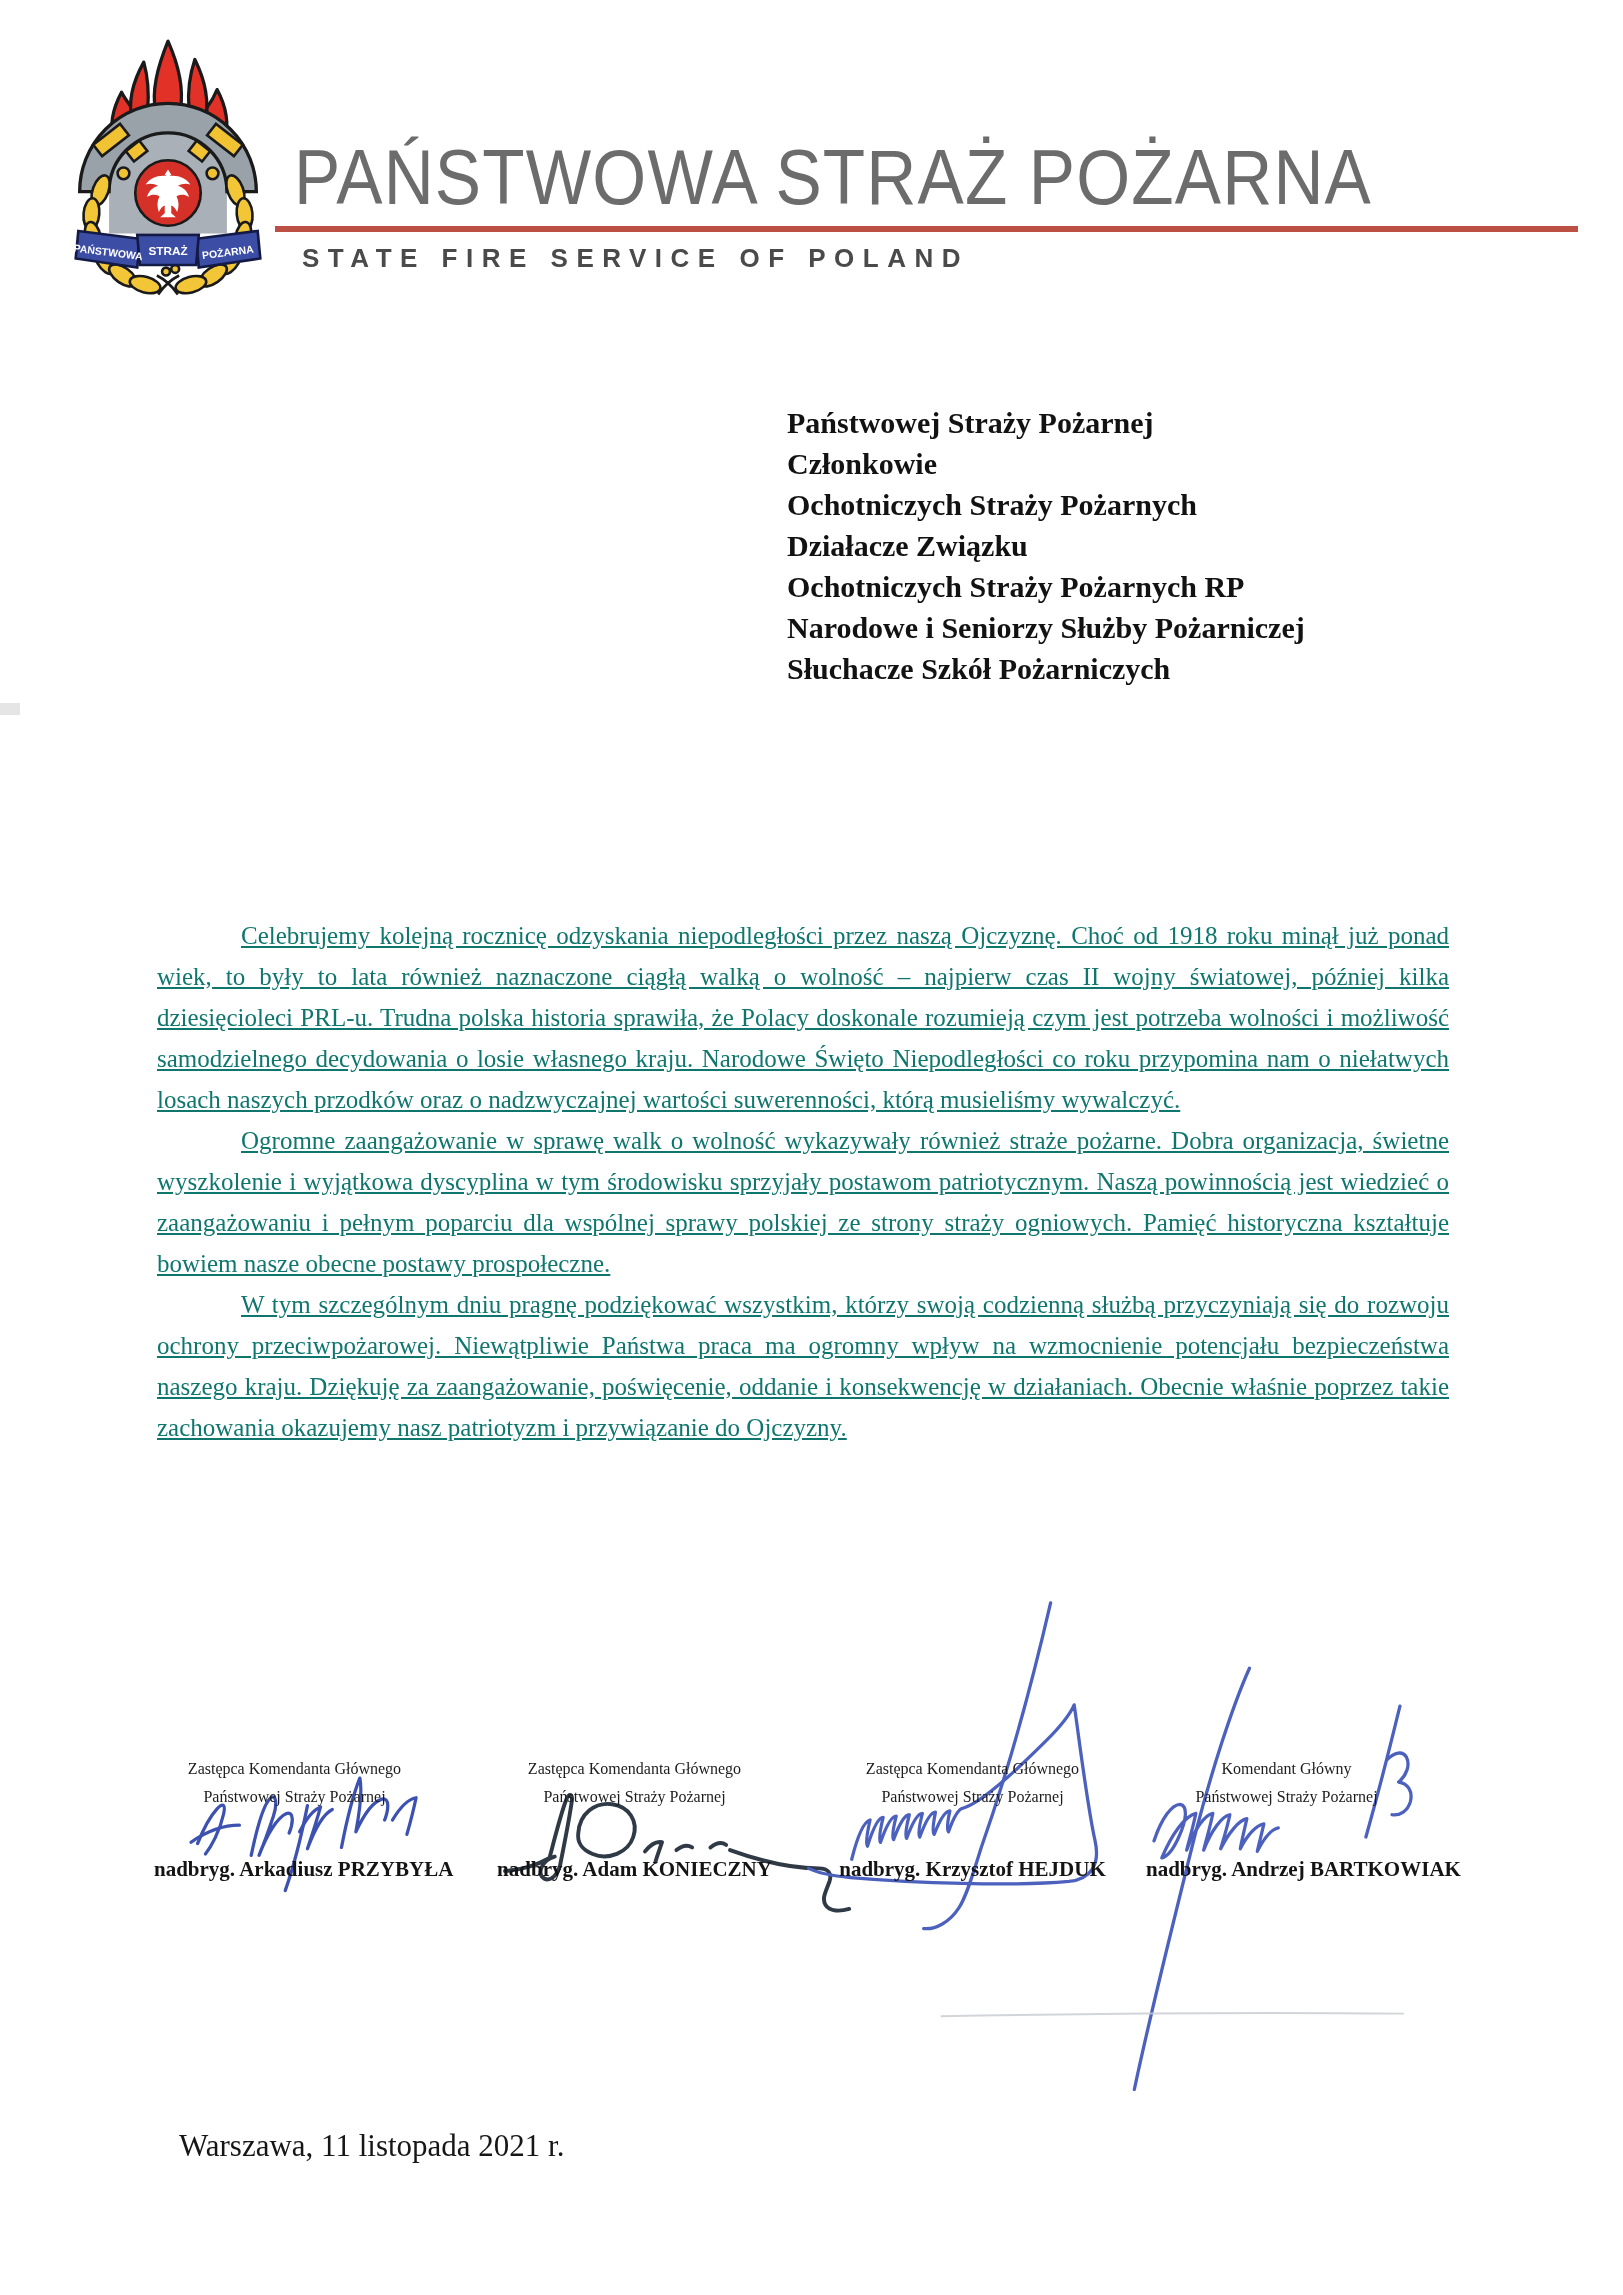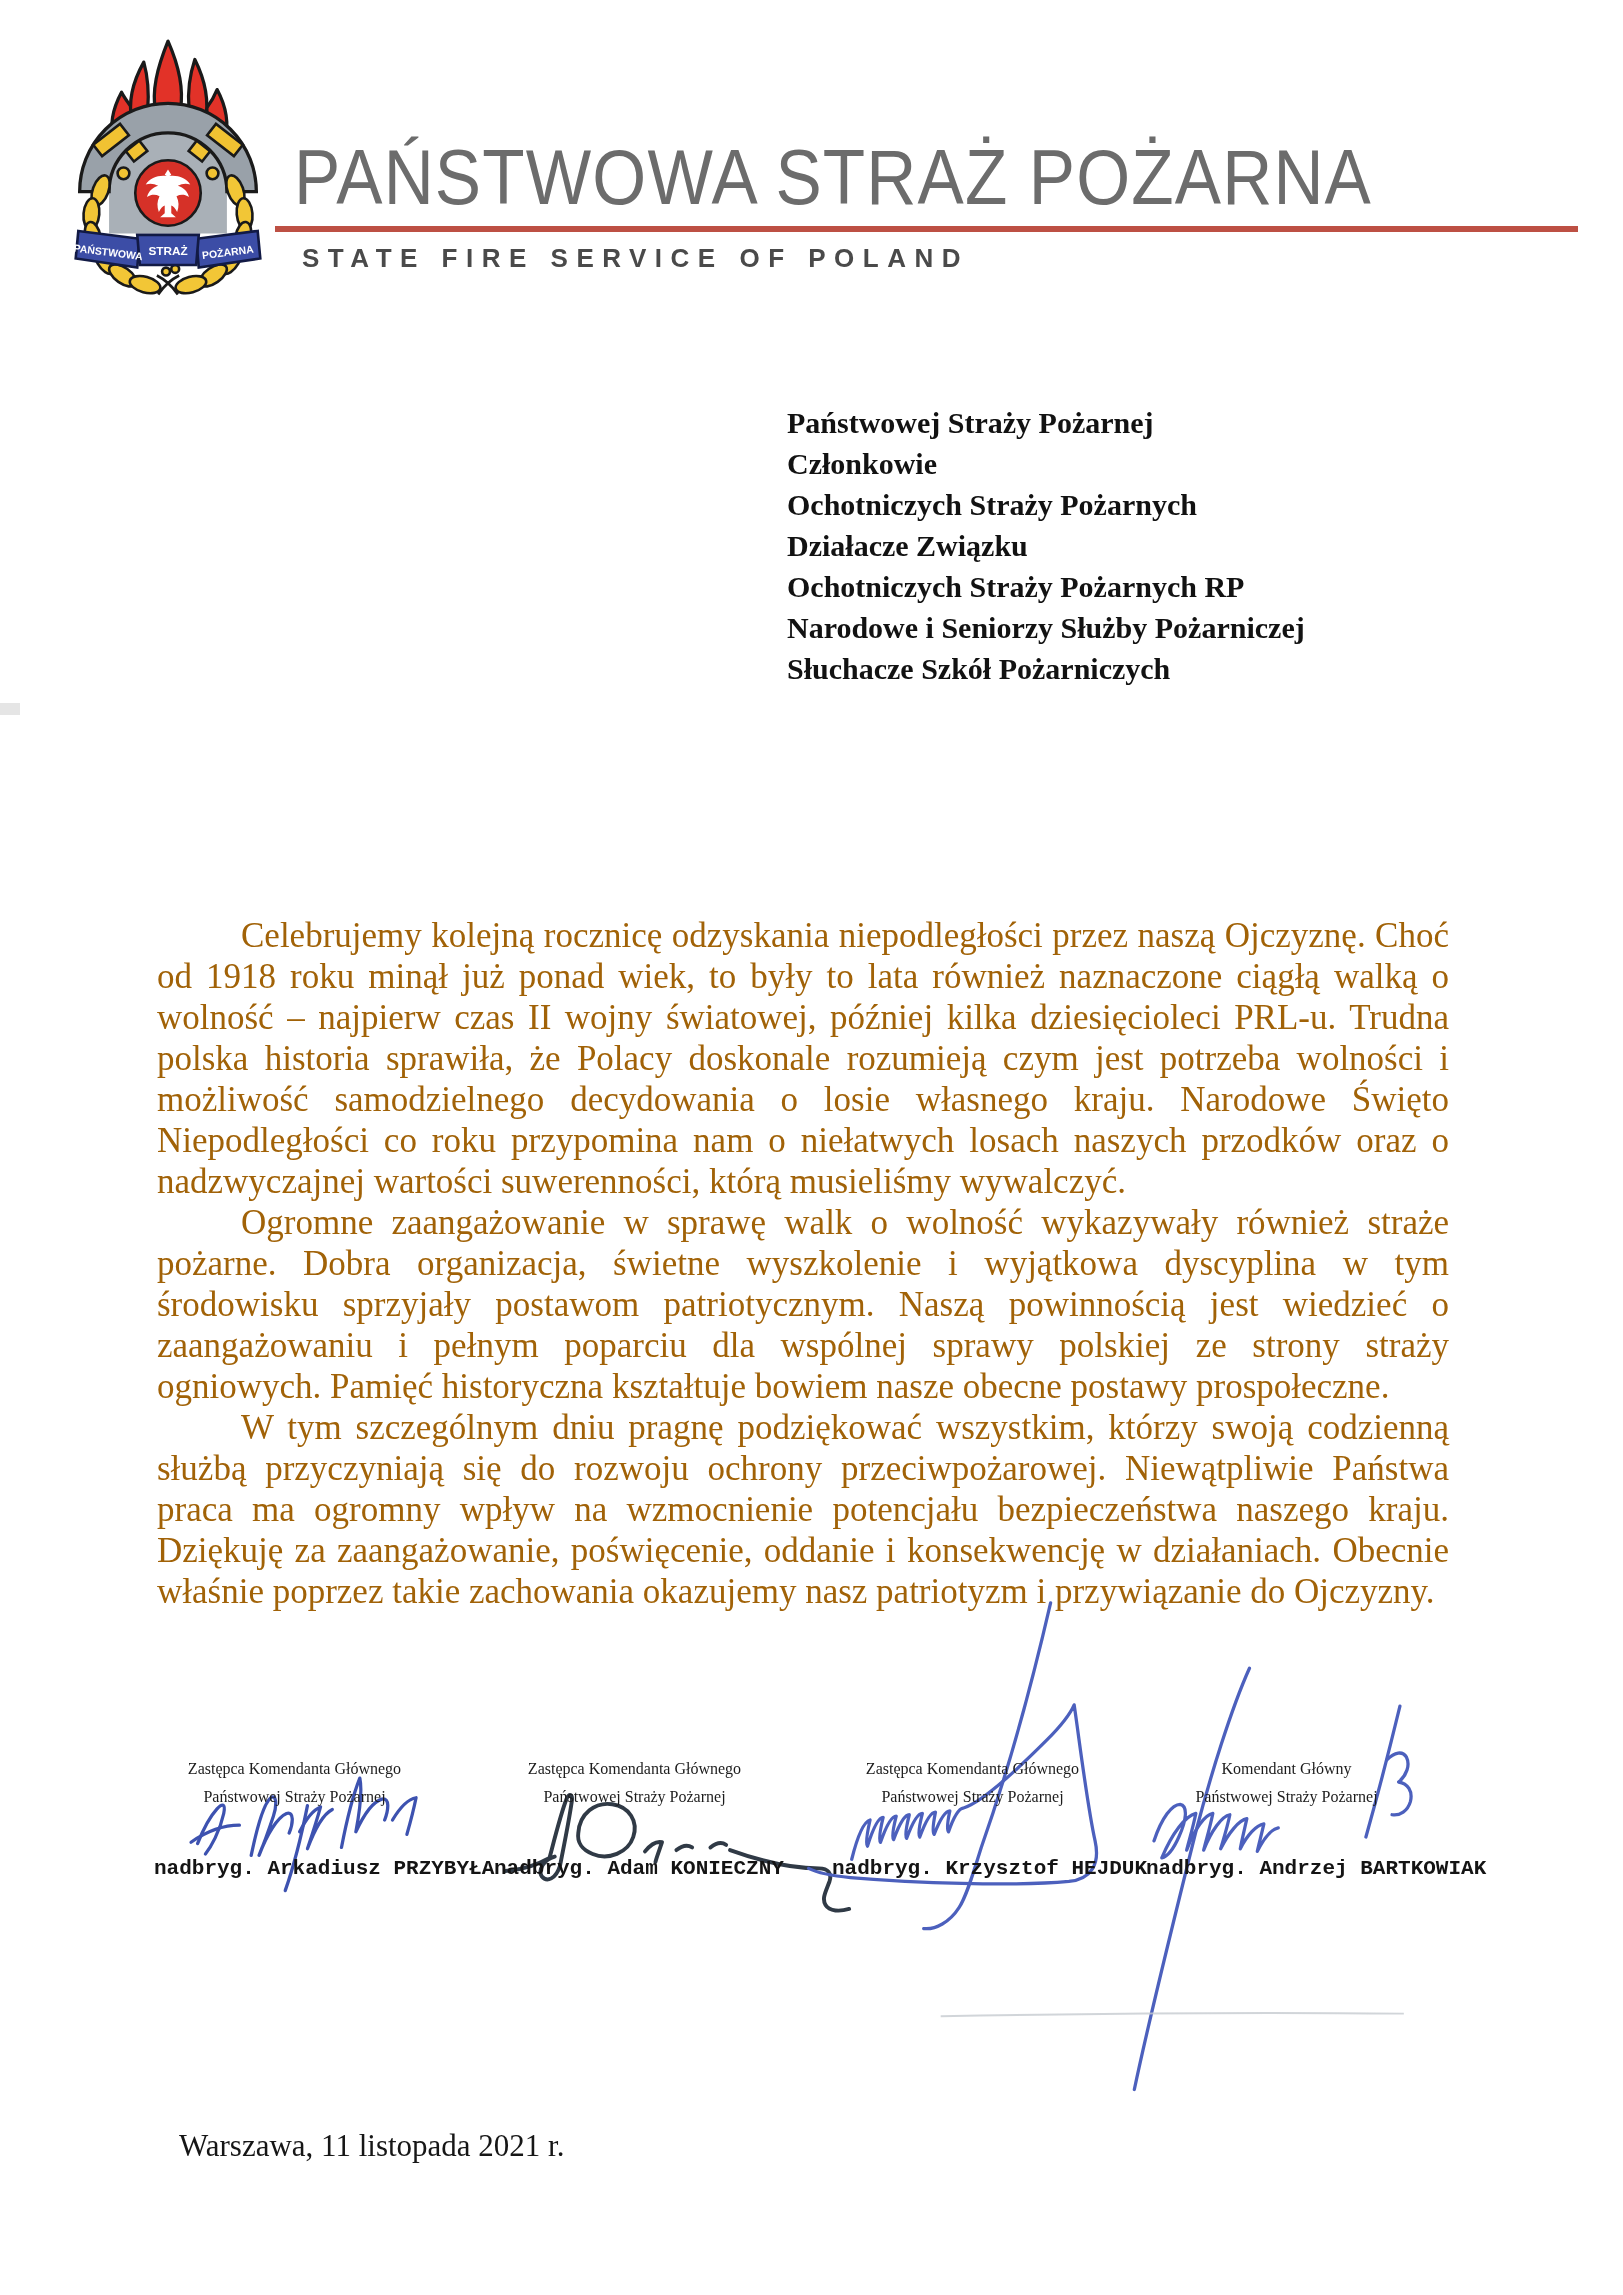--- a/index.html
+++ b/index.html
@@ -27,28 +27,28 @@
     font-size:26px;font-weight:700;letter-spacing:8.5px;color:#4a4a4a;white-space:nowrap;
   }
   
   .recipients{
     position:absolute;left:787px;top:402px;width:785px;
     font-size:30px;font-weight:700;line-height:41px;color:#121212;
   }
   
   .letter-body{
     position:absolute;left:157px;top:915px;width:1292px;
-    font-size:35px;line-height:41px;text-align:justify;color:#a16207;
+    font-size:25px;line-height:41px;text-align:justify;color:#0f766e;text-decoration:underline;
   }
   .letter-body p{margin:0;text-indent:84px;}
   
   .ink{position:absolute;left:0;top:0;width:1623px;height:2295px;pointer-events:none;}
   .sig-block{position:absolute;width:281px;text-align:center;}
   .sig-title{font-size:16px;line-height:28px;color:#1c1c1c;}
-  .sig-name{position:absolute;width:281px;top:102px;font-size:21px;font-weight:700;color:#141414;white-space:nowrap;font-family:Liberation Mono, monospace;}
+  .sig-name{position:absolute;width:281px;top:102px;font-size:21px;font-weight:700;color:#141414;white-space:nowrap;}
   .sb1{left:154px;top:1755px;}
   .sb2{left:494px;top:1755px;}
   .sb3{left:832px;top:1755px;}
   .sb4{left:1146px;top:1755px;}
   
   .dateline{position:absolute;left:179px;top:2128px;font-size:31px;color:#161616;}
   
   .scan-artifact{position:absolute;left:0;top:703px;width:19.6px;height:11.8px;background:#dadada;opacity:.7;}
 </style>
 </head>

